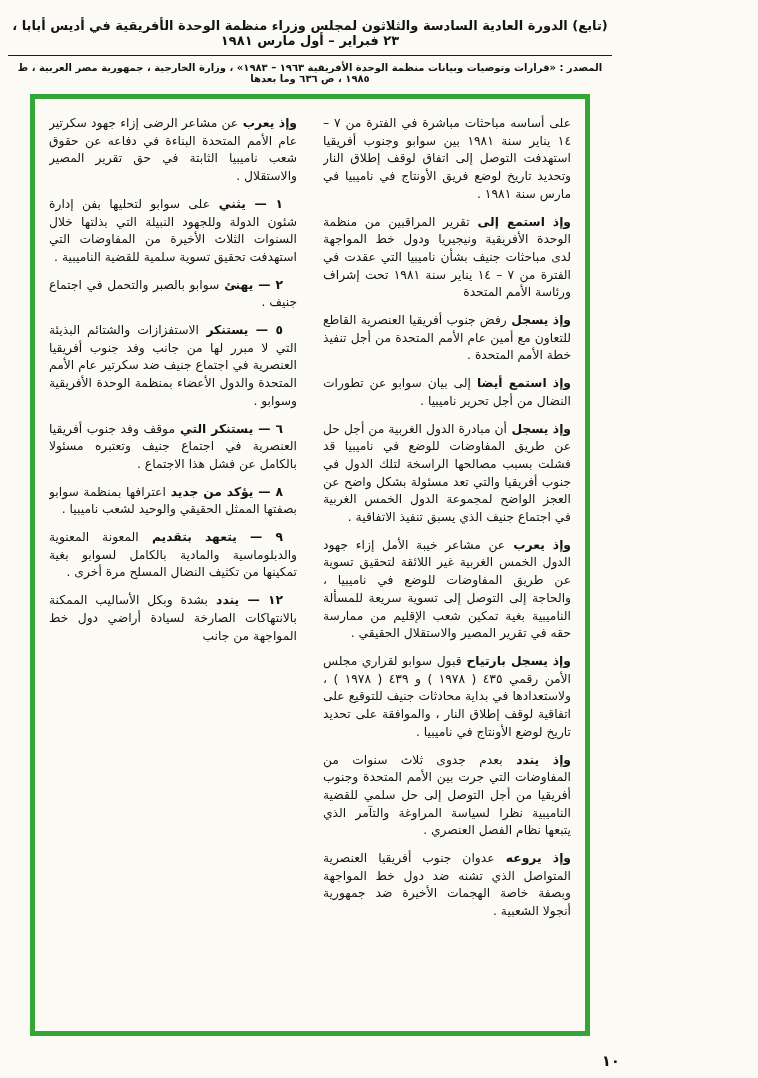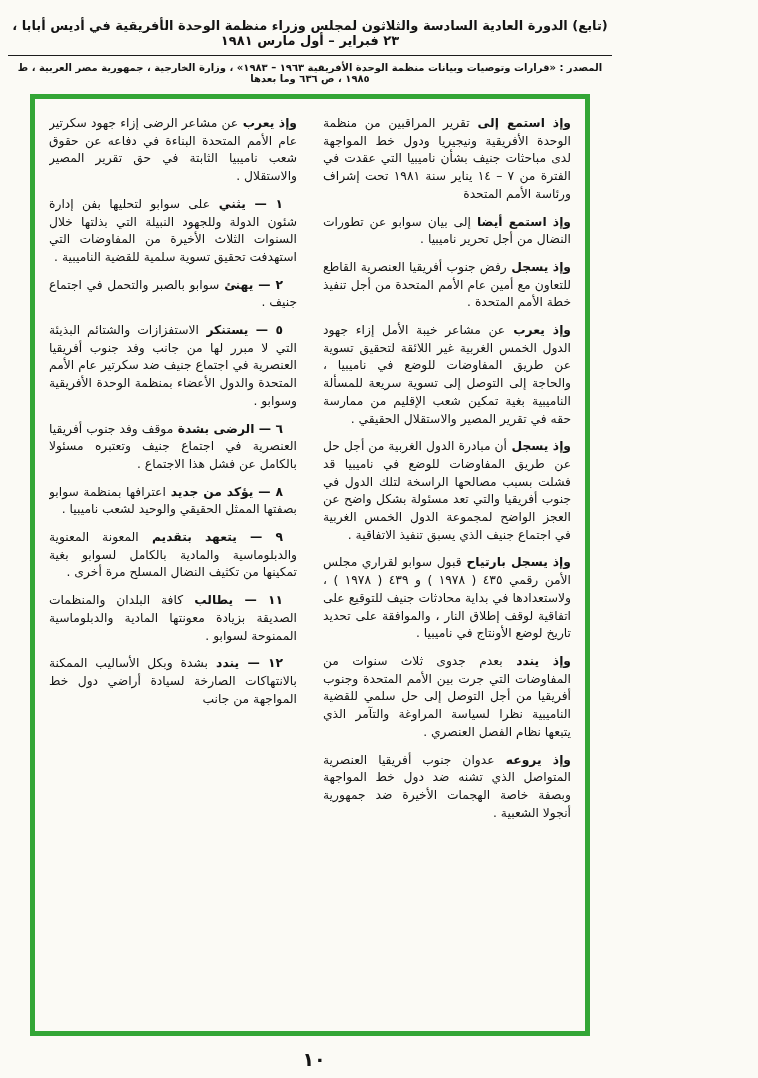--- a/index.html
+++ b/index.html
@@ -48,56 +48,56 @@
     font-size: 12.3px;
     line-height: 1.44;
     overflow: hidden;
   }
   .para { margin-bottom: 10px; }
   .para.numbered { text-indent: 14px; }
   .para b { font-weight: bold; }
   .page-number {
     position: absolute;
     left: 8px; right: 0; bottom: 8px;
-    text-align: center;
-    font-size: 19px;
+    text-align: right;
+    font-size: 15px;
     font-weight: bold;
   }
 </style>
 </head>
 <body>
 
 <div class="page">
 
   <div class="header">
     <div class="header-title">(تابع) الدورة العادية السادسة والثلاثون لمجلس وزراء منظمة الوحدة الأفريقية في أديس أبابا ، ٢٣ فبراير – أول مارس ١٩٨١</div>
     <div class="header-source">المصدر : «قرارات وتوصيات وبيانات منظمة الوحدة الأفريقية ١٩٦٣ – ١٩٨٣» ، وزارة الخارجية ، جمهورية مصر العربية ، ط ١٩٨٥ ، ص ٦٣٦ وما بعدها</div>
   </div>
 
   <div class="green-box">
     <div class="columns">
       <div class="col" id="col-right">
+          <p class="para"><span>على أساسه مباحثات مباشرة في الفترة من ٧ – ١٤ يناير سنة ١٩٨١ بين سوابو وجنوب أفريقيا استهدفت التوصل إلى اتفاق لوقف إطلاق النار وتحديد تاريخ لوضع فريق الأونتاج في ناميبيا في مارس سنة ١٩٨١ .</span></p>
           <p class="para"><b>وإذ استمع إلى </b><span>تقرير المراقبين من منظمة الوحدة الأفريقية ونيجيريا ودول خط المواجهة لدى مباحثات جنيف بشأن ناميبيا التي عقدت في الفترة من ٧ – ١٤ يناير سنة ١٩٨١ تحت إشراف ورئاسة الأمم المتحدة</span></p>
+          <p class="para"><b>وإذ يسجل </b><span>رفض جنوب أفريقيا العنصرية القاطع للتعاون مع أمين عام الأمم المتحدة من أجل تنفيذ خطة الأمم المتحدة .</span></p>
           <p class="para"><b>وإذ استمع أيضا </b><span>إلى بيان سوابو عن تطورات النضال من أجل تحرير ناميبيا .</span></p>
-          <p class="para"><b>وإذ يسجل </b><span>رفض جنوب أفريقيا العنصرية القاطع للتعاون مع أمين عام الأمم المتحدة من أجل تنفيذ خطة الأمم المتحدة .</span></p>
+          <p class="para"><b>وإذ يسجل </b><span>أن مبادرة الدول الغربية من أجل حل عن طريق المفاوضات للوضع في ناميبيا قد فشلت بسبب مصالحها الراسخة لتلك الدول في جنوب أفريقيا والتي تعد مسئولة بشكل واضح عن العجز الواضح لمجموعة الدول الخمس الغربية في اجتماع جنيف الذي يسبق تنفيذ الاتفاقية .</span></p>
           <p class="para"><b>وإذ يعرب </b><span>عن مشاعر خيبة الأمل إزاء جهود الدول الخمس الغربية غير اللائقة لتحقيق تسوية عن طريق المفاوضات للوضع في ناميبيا ، والحاجة إلى التوصل إلى تسوية سريعة للمسألة الناميبية بغية تمكين شعب الإقليم من ممارسة حقه في تقرير المصير والاستقلال الحقيقي .</span></p>
-          <p class="para"><b>وإذ يسجل </b><span>أن مبادرة الدول الغربية من أجل حل عن طريق المفاوضات للوضع في ناميبيا قد فشلت بسبب مصالحها الراسخة لتلك الدول في جنوب أفريقيا والتي تعد مسئولة بشكل واضح عن العجز الواضح لمجموعة الدول الخمس الغربية في اجتماع جنيف الذي يسبق تنفيذ الاتفاقية .</span></p>
           <p class="para"><b>وإذ يسجل بارتياح </b><span>قبول سوابو لقراري مجلس الأمن رقمي ٤٣٥ ( ١٩٧٨ ) و ٤٣٩ ( ١٩٧٨ ) ، ولاستعدادها في بداية محادثات جنيف للتوقيع على اتفاقية لوقف إطلاق النار ، والموافقة على تحديد تاريخ لوضع الأونتاج في ناميبيا .</span></p>
           <p class="para"><b>وإذ يندد </b><span>بعدم جدوى ثلاث سنوات من المفاوضات التي جرت بين الأمم المتحدة وجنوب أفريقيا من أجل التوصل إلى حل سلمي للقضية الناميبية نظرا لسياسة المراوغة والتآمر الذي يتبعها نظام الفصل العنصري .</span></p>
           <p class="para"><b>وإذ يروعه </b><span>عدوان جنوب أفريقيا العنصرية المتواصل الذي تشنه ضد دول خط المواجهة وبصفة خاصة الهجمات الأخيرة ضد جمهورية أنجولا الشعبية .</span></p>
         </div>
       <div class="col" id="col-left">
           <p class="para"><b>وإذ يعرب </b><span>عن مشاعر الرضى إزاء جهود سكرتير عام الأمم المتحدة البناءة في دفاعه عن حقوق شعب ناميبيا الثابتة في حق تقرير المصير والاستقلال .</span></p>
           <p class="para numbered"><b>١ — </b><b>يثني </b><span>على سوابو لتحليها بفن إدارة شئون الدولة وللجهود النبيلة التي بذلتها خلال السنوات الثلاث الأخيرة من المفاوضات التي استهدفت تحقيق تسوية سلمية للقضية الناميبية .</span></p>
           <p class="para numbered"><b>٢ — </b><b>يهنئ </b><span>سوابو بالصبر والتحمل في اجتماع جنيف .</span></p>
           <p class="para numbered"><b>٥ — </b><b>يستنكر </b><span>الاستفزازات والشتائم البذيئة التي لا مبرر لها من جانب وفد جنوب أفريقيا العنصرية في اجتماع جنيف ضد سكرتير عام الأمم المتحدة والدول الأعضاء بمنظمة الوحدة الأفريقية وسوابو .</span></p>
-          <p class="para numbered"><b>٦ — </b><b>الرضى بشدة </b><span>موقف وفد جنوب أفريقيا العنصرية في اجتماع جنيف وتعتبره مسئولا بالكامل عن فشل هذا الاجتماع .</span></p>
+          <p class="para numbered"><b>٦ — </b><b>يستنكر التي </b><span>موقف وفد جنوب أفريقيا العنصرية في اجتماع جنيف وتعتبره مسئولا بالكامل عن فشل هذا الاجتماع .</span></p>
           <p class="para numbered"><b>٨ — </b><b>يؤكد من جديد </b><span>اعترافها بمنظمة سوابو بصفتها الممثل الحقيقي والوحيد لشعب ناميبيا .</span></p>
           <p class="para numbered"><b>٩ — </b><b>يتعهد بتقديم </b><span>المعونة المعنوية والدبلوماسية والمادية بالكامل لسوابو بغية تمكينها من تكثيف النضال المسلح مرة أخرى .</span></p>
-          <p class="para numbered"><b>١١ — </b><b>يطالب </b><span>كافة البلدان والمنظمات الصديقة بزيادة معونتها المادية والدبلوماسية الممنوحة لسوابو .</span></p>
           <p class="para numbered"><b>١٢ — </b><b>يندد </b><span>بشدة وبكل الأساليب الممكنة بالانتهاكات الصارخة لسيادة أراضي دول خط المواجهة من جانب</span></p>
         </div>
     </div>
   </div>
 
   <div class="page-number">١٠</div>
 
 </div>
 
 </body></html>

